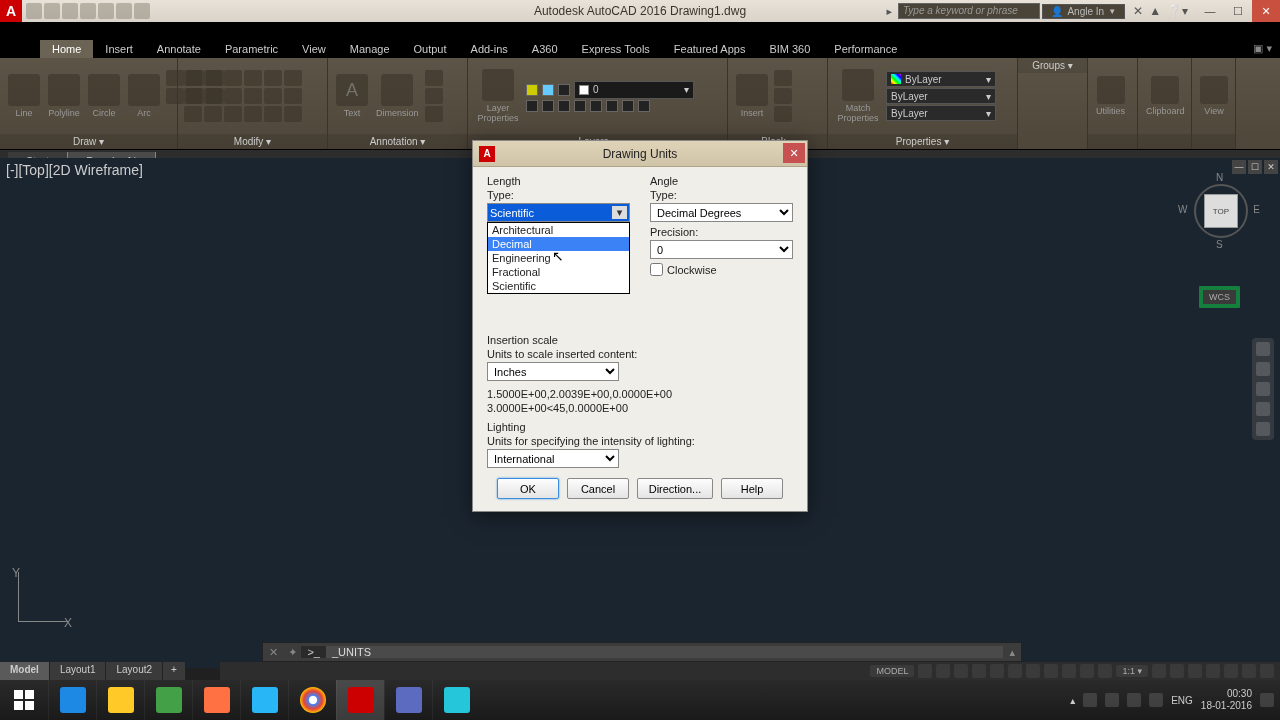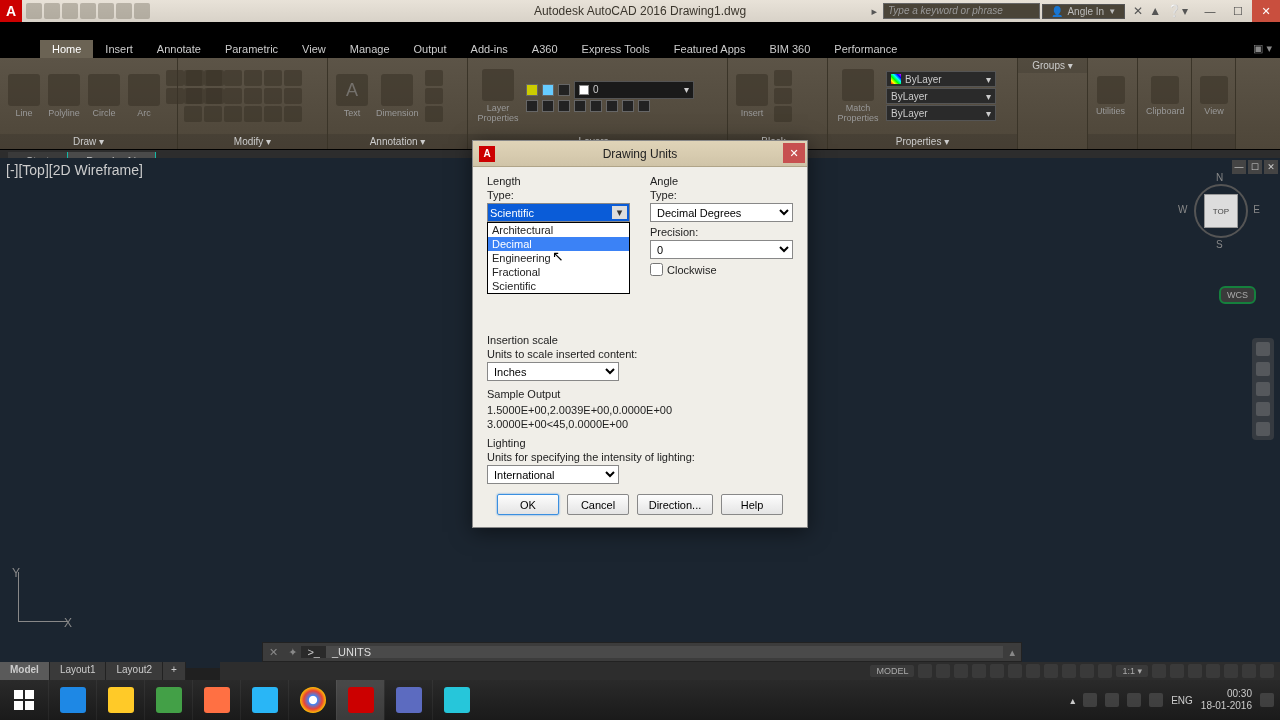--- a/index.html
+++ b/index.html
@@ -5,21 +5,21 @@
 * { margin:0; padding:0; box-sizing:border-box; font-family:"Segoe UI",Arial,sans-serif; }
 body { width:1280px; height:720px; overflow:hidden; background:#202020; position:relative; }
 
 
 .titlebar { height:22px; background:linear-gradient(#e8e2d8,#d8d2c8); display:flex; align-items:center; position:relative; font-size:11px; }
 .titlebar .logo { width:22px; height:22px; background:#c00; display:flex; align-items:center; justify-content:center; color:#fff; font-weight:bold; font-size:14px; }
 .titlebar .qat { display:flex; gap:2px; padding:0 4px; }
 .titlebar .qat span { width:16px; height:16px; background:#8a8476; opacity:.5; border-radius:2px; }
 .titlebar .title { position:absolute; left:50%; transform:translateX(-50%); color:#3a352c; font-size:12px; }
 .titlebar .right { margin-left:auto; display:flex; align-items:center; gap:2px; }
-.titlebar .search-kw { width:157px; height:16px; background:#4a4438; color:#999; font-size:10px; font-style:italic; padding:1px 4px; border:1px solid #666; }
+.titlebar .search-kw { width:142px; height:16px; background:#4a4438; color:#999; font-size:10px; font-style:italic; padding:1px 4px; border:1px solid #666; }
 .titlebar .signin { background:#4a4438; color:#bbb; font-size:10px; padding:1px 8px; display:flex; align-items:center; gap:4px; border:1px solid #555;}
 .titlebar .help-icons { display:flex; gap:6px; padding:0 6px; color:#555; font-size:12px; }
 .titlebar .winbtns { display:flex; }
 .titlebar .winbtns div { width:28px; height:22px; display:flex; align-items:center; justify-content:center; font-size:11px; color:#444;}
 .titlebar .winbtns .close { background:#c94f3e; color:#fff; }
 
 
 .ribbon-tabs { height:36px; background:#000000; display:flex; align-items:flex-end; padding-left:40px; gap:0; font-size:11px; }
 .ribbon-tabs div { padding:3px 12px; color:#ccc; cursor:pointer; }
 .ribbon-tabs .active { background:#6b6354; color:#fff; }
@@ -56,21 +56,21 @@
 .ucs-lines::before { content:""; position:absolute; bottom:0; left:0; width:1px; height:50px; background:#888;}
 .ucs-lines::after { content:""; position:absolute; bottom:0; left:0; width:50px; height:1px; background:#888;}
 
 .viewcube { position:absolute; top:18px; right:24px; width:70px; height:70px; }
 .viewcube .n{position:absolute;top:-4px;left:30px;color:#888;font-size:10px;}
 .viewcube .s{position:absolute;bottom:-4px;left:30px;color:#888;font-size:10px;}
 .viewcube .e{position:absolute;right:-4px;top:28px;color:#888;font-size:10px;}
 .viewcube .w{position:absolute;left:-8px;top:28px;color:#888;font-size:10px;}
 .viewcube .cube{position:absolute;top:18px;left:18px;width:34px;height:34px;background:#ddd;border:1px solid #999;display:flex;align-items:center;justify-content:center;font-size:8px;color:#444;}
 .viewcube .ring{position:absolute;top:8px;left:8px;width:54px;height:54px;border:2px solid #555;border-radius:50%;}
-.wcs-badge { position:absolute; top:128px; right:24px; background:#3a3a3a; color:#aaa; font-size:9px; padding:2px 6px; border:2px solid #15803d; border-radius:6px;}
+.wcs-badge { position:absolute; top:128px; right:40px; background:#3a3a3a; color:#aaa; font-size:9px; padding:2px 6px; border:4px solid #15803d; border-radius:1px;}
 
 .navbar-right { position:absolute; top:180px; right:6px; width:22px; background:rgba(80,80,80,.5); border-radius:4px; padding:4px 0; display:flex; flex-direction:column; gap:6px; align-items:center;}
 .navbar-right span{ width:14px;height:14px;background:#888;opacity:.4;border-radius:2px;}
 
 
 .cmdline { position:absolute; left:262px; right:258px; bottom:58px; height:20px; background:#3c3c3c; border:1px solid #222; display:flex; align-items:center; font-size:11px; color:#ccc; }
 .cmdline .x{padding:0 6px;color:#888;}
 .cmdline .crosshair{padding:0 4px;color:#888;}
 .cmdline .prompt{padding:0 6px;background:#2a2a2a;flex:0 0 auto;}
 .cmdline .input{flex:1;padding:0 6px;background:#4a4a4a;color:#ddd;}
@@ -457,21 +457,20 @@
             <input type="checkbox" style="">
             <span>Clockwise</span>
           </label>
       </div>
     </div>
     <div style="height:58px;"></div>
     <div class="grp-label">Insertion scale</div>
     <div class="grp-label">Units to scale inserted content:</div>
     <select style="width:132px;"><option>Inches</option></select>
     <div class="sample">
-      <div class="grp-label">Sample Output</div>
       <div>1.5000E+00,2.0039E+00,0.0000E+00</div>
       <div>3.0000E+00&lt;45,0.0000E+00</div>
     </div>
     <div class="grp-label">Lighting</div>
     <div class="grp-label">Units for specifying the intensity of lighting:</div>
     <select style="width:132px;"><option>International</option></select>
     <div class="btns">
       <button class="primary">OK</button>
       <button>Cancel</button>
       <button style="width:76px;">Direction...</button>

